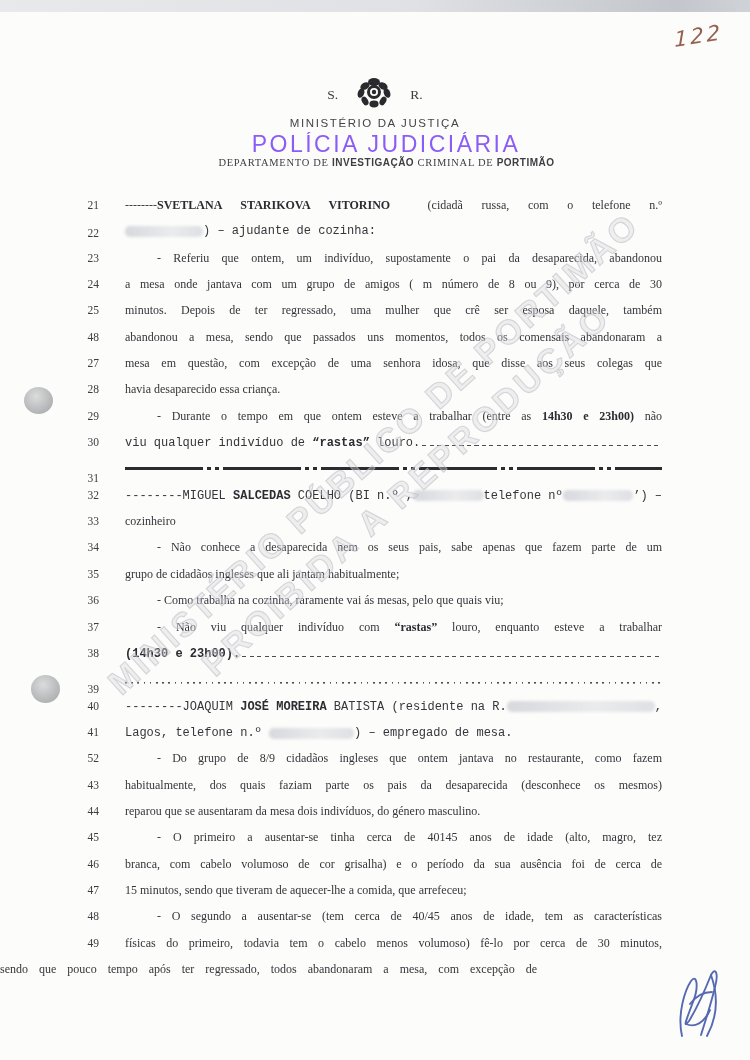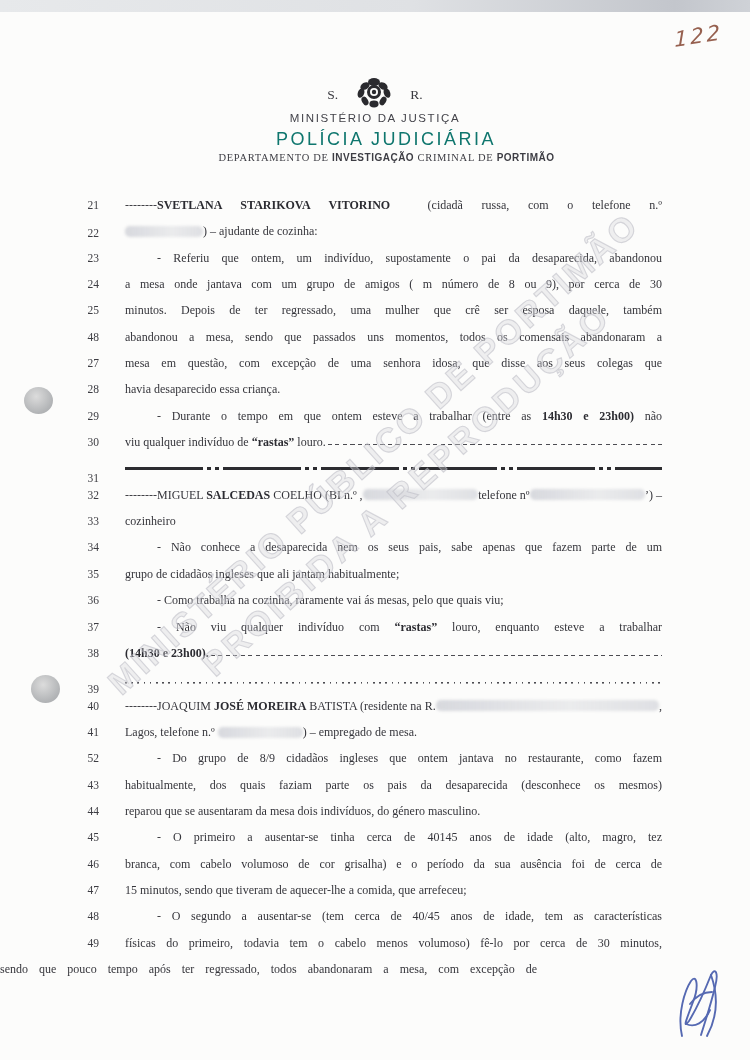--- a/index.html
+++ b/index.html
@@ -7,38 +7,38 @@
         font-family:"Liberation Serif",serif;}
   .scan-edge{position:absolute;top:0;left:0;right:0;height:12px;
         background:linear-gradient(90deg,#e7e9eb,#dfe1e4 55%,#c3c6cc 90%,#cfd2d7);filter:blur(.6px);}
   .pagenum{position:absolute;top:24px;left:674px;font-family:"DejaVu Sans",sans-serif;
         font-style:italic;font-size:21px;color:#96604f;letter-spacing:3px;
         transform:rotate(-9deg) skewX(-8deg);}
   
   .header{position:absolute;top:78px;left:0;width:750px;text-align:center;color:#36363c;}
   .crest-row{display:flex;justify-content:center;align-items:center;gap:16px;height:34px;}
   .sr{font-size:13.5px;color:#3a3a40;}
-  .ministry{font-family:"Liberation Sans",sans-serif;font-size:11.5px;
+  .ministry{margin-top:5px;font-family:"Liberation Sans",sans-serif;font-size:11.5px;
         letter-spacing:1.6px;color:#43434a;}
   .police-clip{height:20px;overflow:hidden;margin-top:3px;}
-  .police{font-family:"Liberation Sans",sans-serif;font-size:18px;line-height:25px;
-        letter-spacing:2.5px;color:#0f766e;padding-left:22px;}
+  .police{font-family:"Liberation Sans",sans-serif;font-size:23px;line-height:25px;
+        letter-spacing:2.5px;color:#8b5cf6;padding-left:22px;}
   .dept{margin-top:5px;font-size:10.5px;letter-spacing:.7px;color:#3d3d44;padding-left:23px;}
   .dept b{font-family:"Liberation Sans",sans-serif;font-size:10px;letter-spacing:.5px;}
   
   .docbody{position:absolute;top:192px;left:0;width:604px;z-index:1;}
   .row{display:flex;align-items:baseline;height:26.35px;}
   .lnum{flex:none;width:125px;padding-right:26px;box-sizing:border-box;text-align:right;
         font-size:11.5px;color:#3c3c42;line-height:26.35px;}
   .ltext{flex:none;width:537px;font-size:12px;color:#35353b;line-height:26.35px;}
   .ltext .t{white-space:pre;}
   .ltext .b{font-weight:700;color:#2c2c32;}
   .j{text-align:justify;text-align-last:justify;}
   .indent{text-indent:32px;}
-  .flexline{display:flex;align-items:flex-start;}
+  .flexline{display:flex;align-items:flex-start;font-family:Liberation Mono, monospace;}
   .smudge{display:inline-block;flex:none;height:11px;border-radius:5px;align-self:center;
         background:linear-gradient(90deg,rgba(120,125,145,.28),rgba(120,125,145,.13) 60%,rgba(120,125,145,.22));
         filter:blur(1.4px);}
   .smudge.grow{flex:1 1 60px;}
   .dashfill{flex:1 1 20px;align-self:center;height:12px;margin-left:2px;
         background-image:repeating-linear-gradient(90deg,#4c4c52 0 4px,transparent 4px 7.5px);
         background-size:100% 1.3px;background-repeat:no-repeat;background-position:0 8px;}
   .heavy{height:26.35px;background-image:repeating-linear-gradient(90deg,
         #2c2c30 0 78px,transparent 78px 82px,#2c2c30 82px 86px,transparent 86px 90px,
         #2c2c30 90px 94px,transparent 94px 98px);

